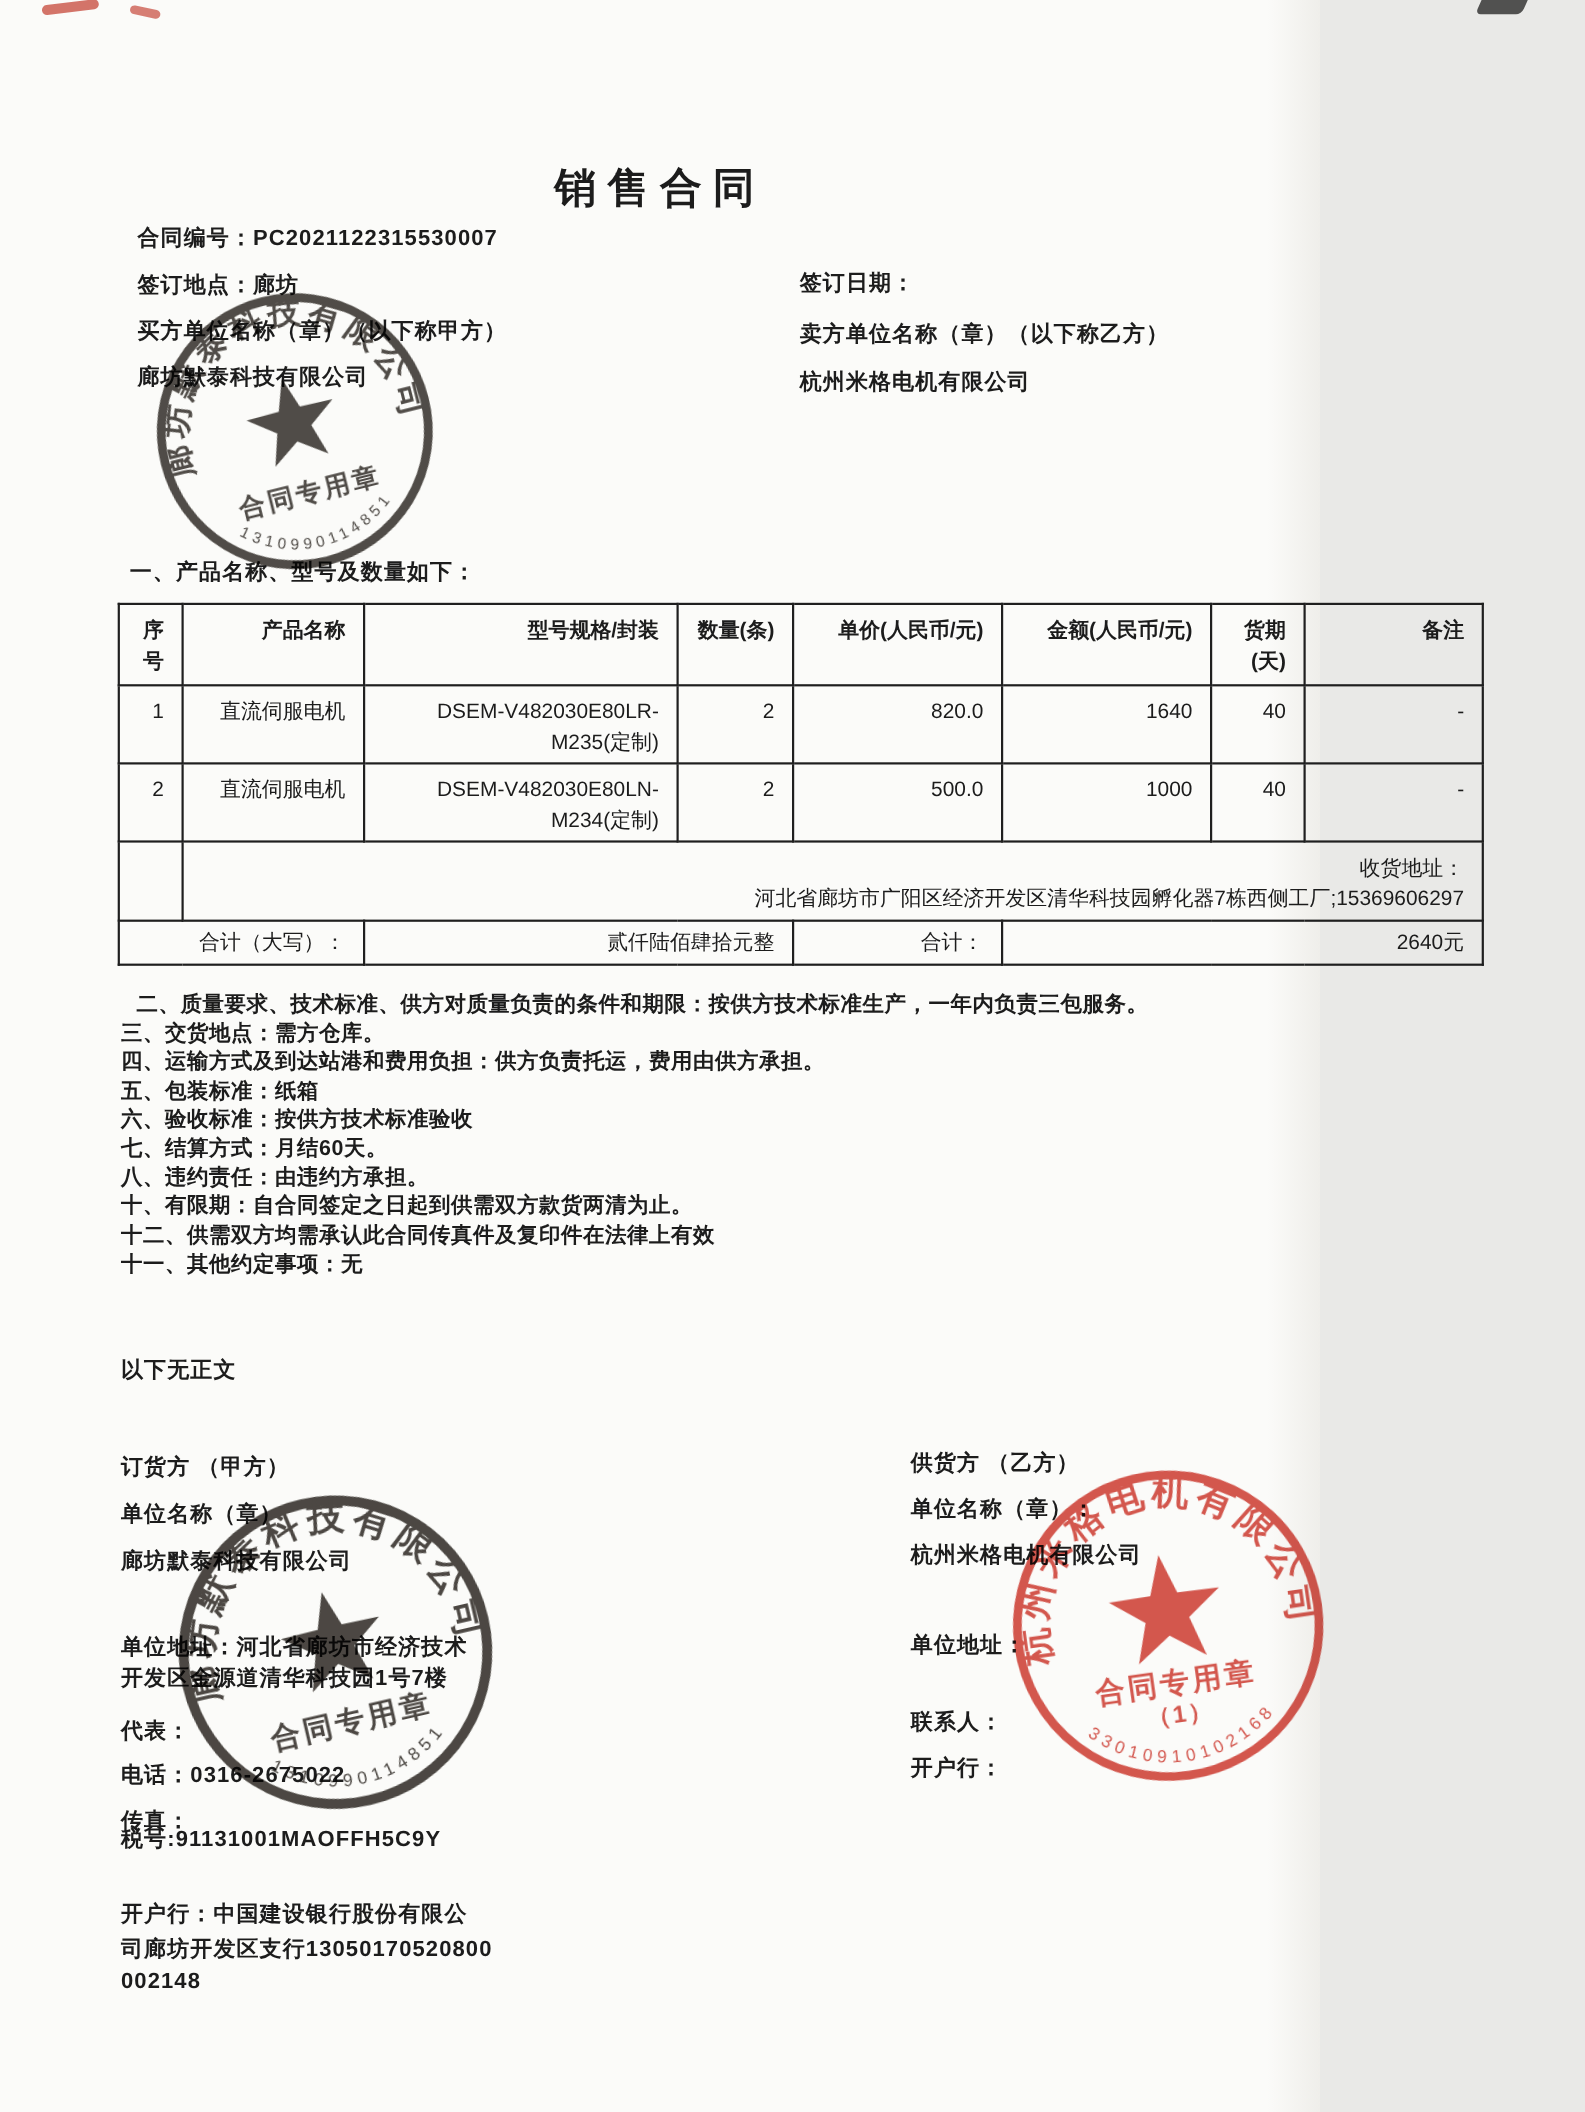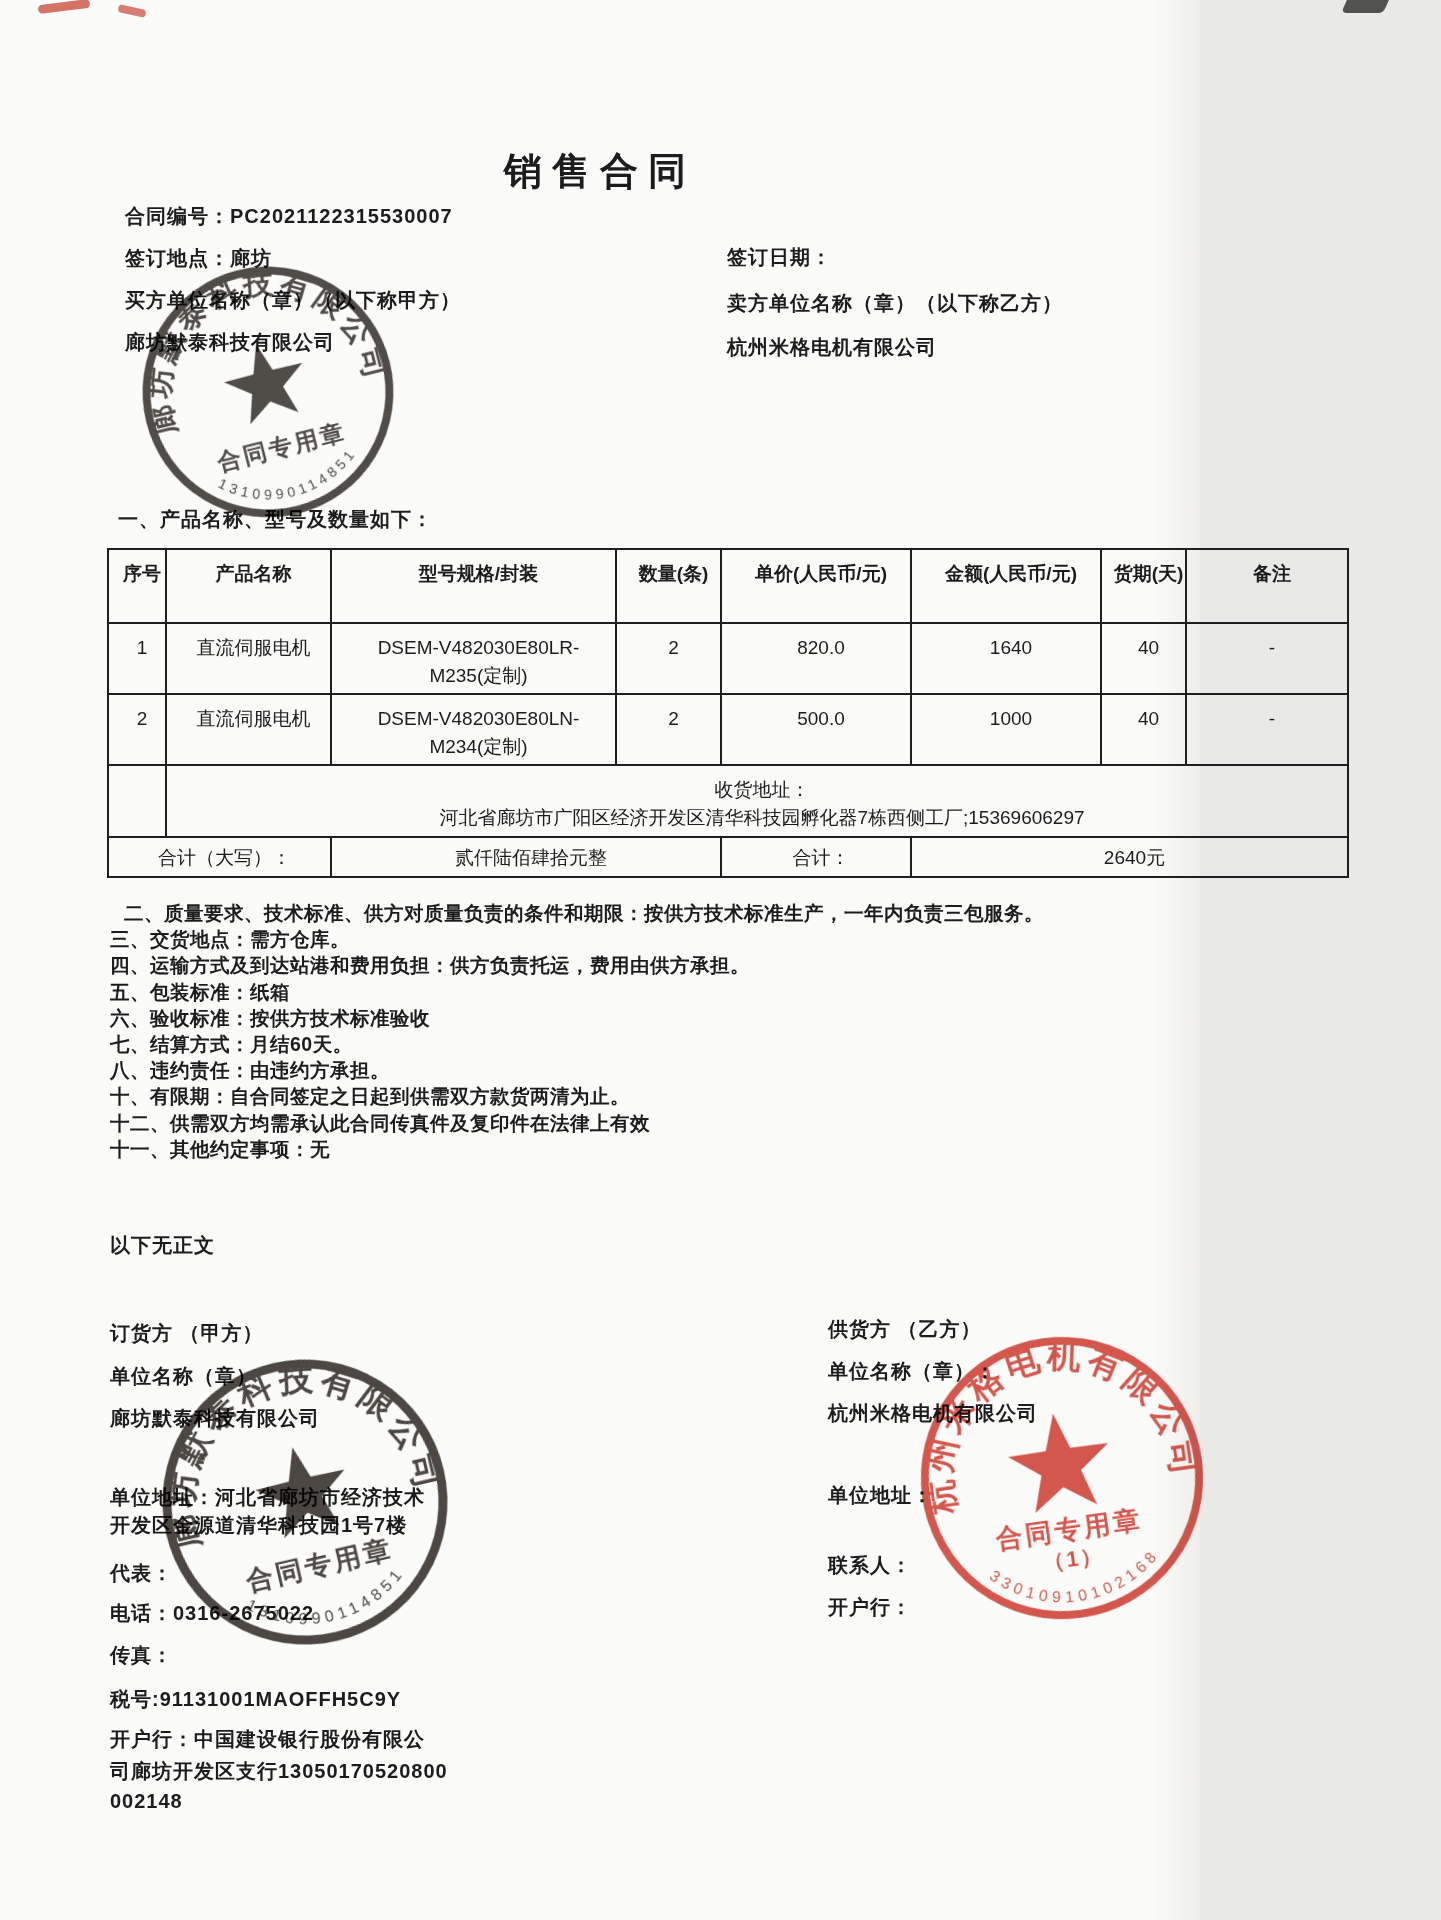--- a/index.html
+++ b/index.html
@@ -27,22 +27,22 @@
   .l-buyer-name{left:125px;top:329px;}
   .l-sign-date{left:727px;top:244px;}
   .l-seller-label{left:727px;top:290px;}
   .l-seller-name{left:727px;top:334px;}
   .l-section1{left:118px;top:506px;}
   .val{font-weight:700;}
   
   .tbl-wrap{position:absolute;left:107px;top:548px;}
   table.goods{border-collapse:collapse;table-layout:fixed;width:1240px;background:transparent;}
   table.goods th,table.goods td{
-    border:2px solid #1f1f1f;vertical-align:top;text-align:center;
-    padding:10px 0 4px 10px;font-size:19px;line-height:1.45;
+    border:2px solid #1f1f1f;vertical-align:top;text-align:right;
+    padding:10px 16px 4px 10px;font-size:19px;line-height:1.45;
     overflow:hidden;word-wrap:break-word;
   }
   table.goods th{font-weight:700;height:58px;}
   table.goods td{font-weight:400;height:50px;}
   tr.addr-row td{height:56px;font-weight:400;}
   tr.addr-row .addr-label{font-weight:400;}
   tr.total-row td{height:26px;font-weight:400;padding-top:6px;font-size:19px;}
   
   .terms{position:absolute;left:110px;top:900px;width:1270px;}
   .terms .term{font-size:19.5px;font-weight:700;line-height:26.2px;letter-spacing:0.5px;white-space:nowrap;}
@@ -50,21 +50,21 @@
   .l-nomore{left:110px;top:1232px;}
   
   .party{position:absolute;width:600px;height:540px;}
   .party .pline{position:absolute;white-space:nowrap;font-size:20px;font-weight:700;letter-spacing:1px;}
   .buyer-block{left:110px;top:1306px;}
   .seller-block{left:828px;top:1306px;}
   .buyer-block .p0{top:14px;}  .buyer-block .p1{top:57px;}
   .buyer-block .p2{top:99px;}  .buyer-block .p3{top:178px;}
   .buyer-block .p4{top:206px;} .buyer-block .p5{top:254px;}
   .buyer-block .p6{top:294px;} .buyer-block .p7{top:336px;}
-  .buyer-block .p8{top:380px;} .buyer-block .p9{top:420px;}
+  .buyer-block .p8{top:352px;} .buyer-block .p9{top:420px;}
   .buyer-block .p10{top:452px;} .buyer-block .p11{top:484px;}
   .seller-block .p0{top:10px;} .seller-block .p1{top:52px;}
   .seller-block .p2{top:94px;} .seller-block .p3{top:176px;}
   .seller-block .p4{top:246px;} .seller-block .p5{top:288px;}
   
   .stamp{position:absolute;pointer-events:none;mix-blend-mode:multiply;}
   .stamp text{font-family:"Liberation Sans", sans-serif;font-weight:700;}
   .stamp .ring{font-size:34px;letter-spacing:5px;}
   .stamp .ctr{font-size:27px;letter-spacing:3px;}
   .stamp .sub{font-size:22px;letter-spacing:2px;}

